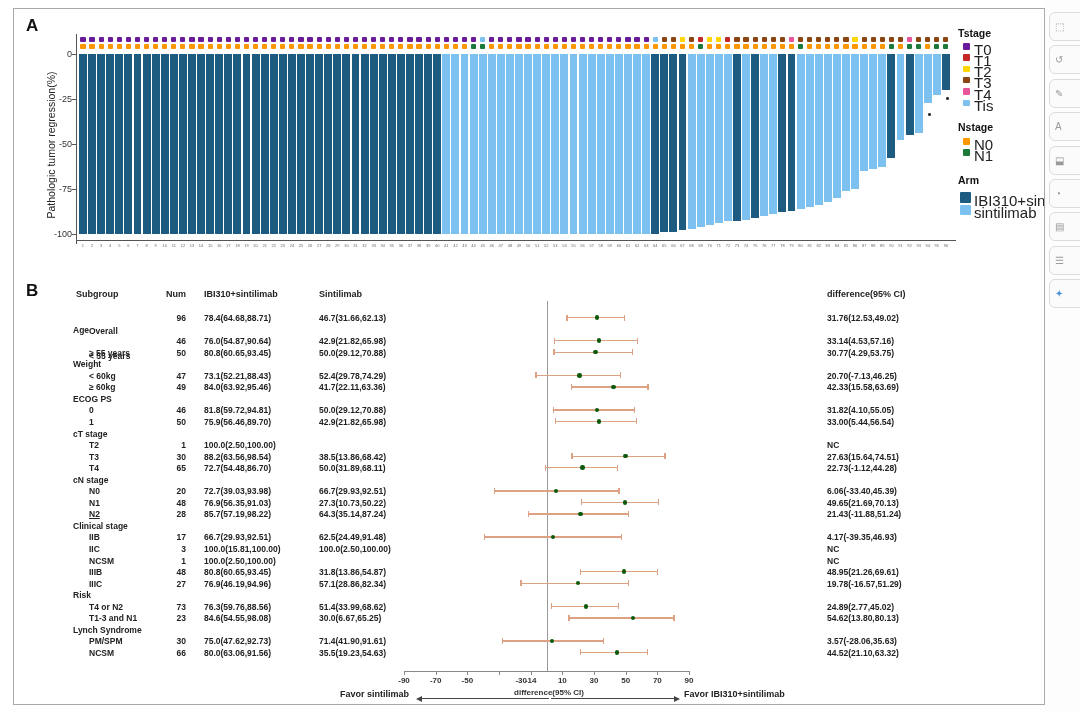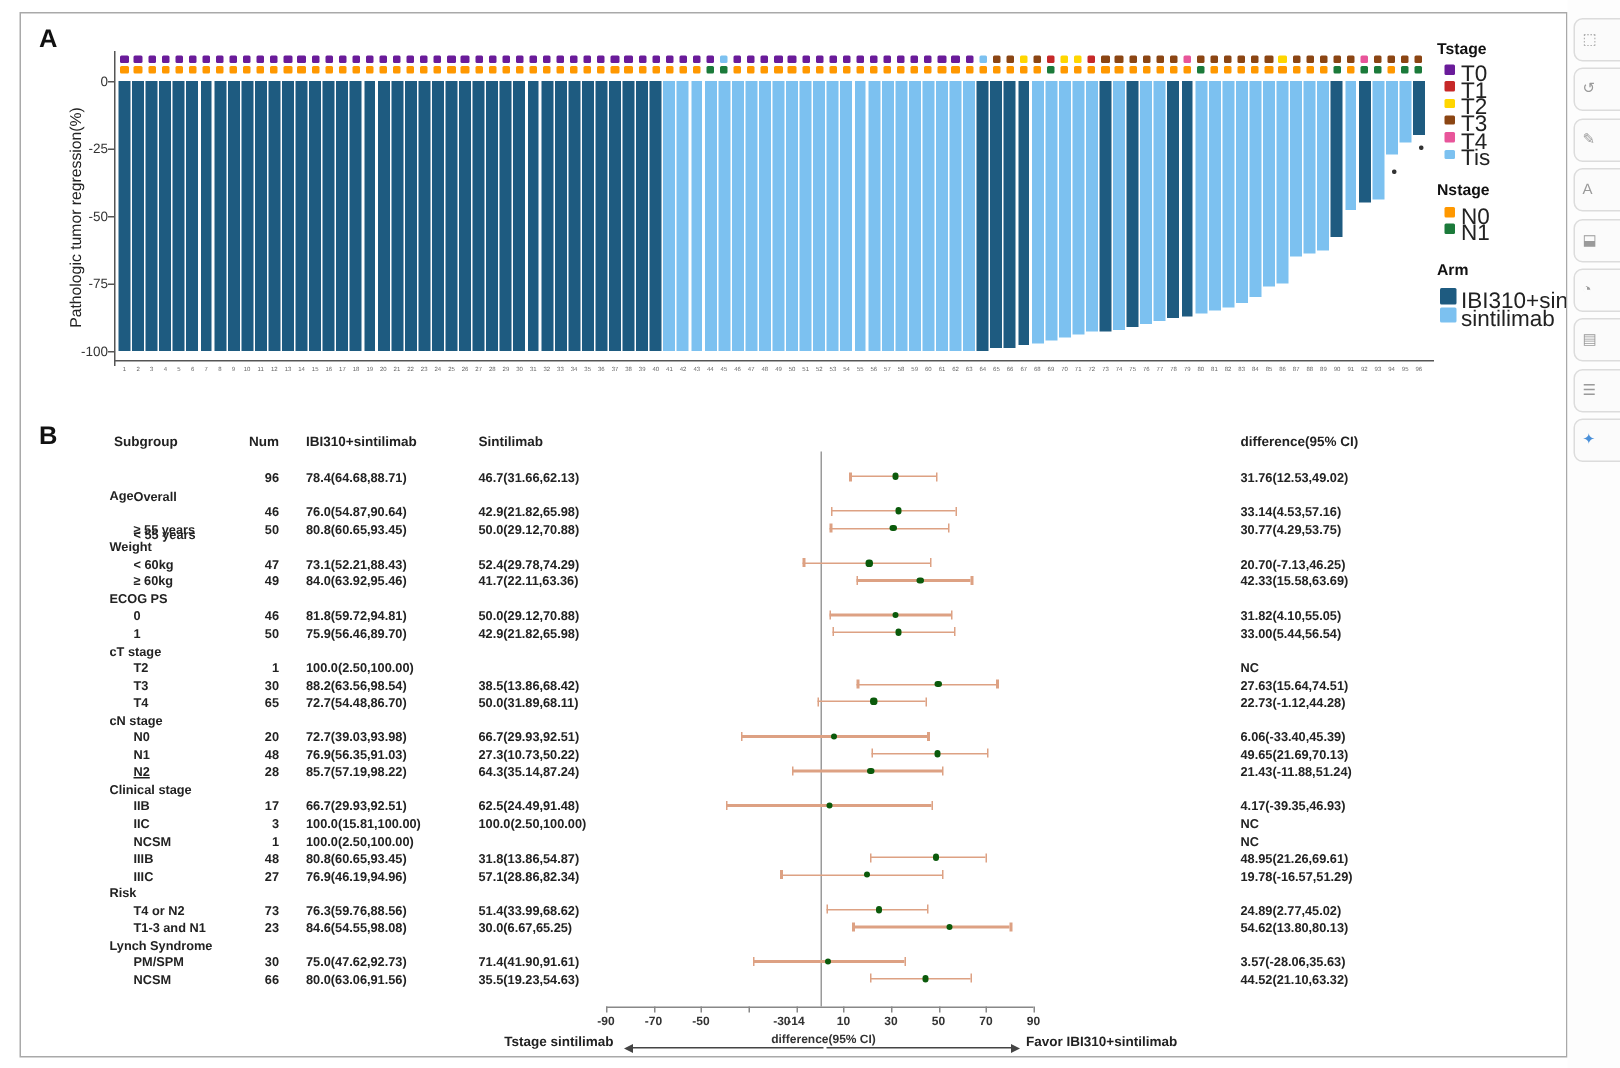--- a/index.html
+++ b/index.html
@@ -688,21 +688,21 @@
         <div class="axisline" style="left: 580px; top: 662px; width: 1px; height: 3.5px; background: rgb(136, 136, 136);"></div>
         <div class="fx-tick" style="position: absolute; left: 568px; top: 667px; width: 24px; text-align: center;">30</div>
         <div class="axisline" style="left: 611.667px; top: 662px; width: 1px; height: 3.5px; background: rgb(136, 136, 136);"></div>
         <div class="fx-tick" style="position: absolute; left: 599.667px; top: 667px; width: 24px; text-align: center;">50</div>
         <div class="axisline" style="left: 643.333px; top: 662px; width: 1px; height: 3.5px; background: rgb(136, 136, 136);"></div>
         <div class="fx-tick" style="position: absolute; left: 631.333px; top: 667px; width: 24px; text-align: center;">70</div>
         <div class="axisline" style="left: 675px; top: 662px; width: 1px; height: 3.5px; background: rgb(136, 136, 136);"></div>
         <div class="fx-tick" style="position: absolute; left: 663px; top: 667px; width: 24px; text-align: center;">90</div>
       </div>
 
-    <div class="abs favor" style="left:250px;top:680px;width:145px;text-align:right;">Tstage sintilimab</div>
+    <div class="abs favor" style="left:250px;top:680px;width:145px;text-align:right;">Favor sintilimab</div>
     <div class="abs fx-tick" style="left:455px;top:679px;width:160px;text-align:center;">difference(95% CI)</div>
     <div class="abs favor" style="left:670px;top:680px;">Favor IBI310+sintilimab</div>
 
     <div class="arrow-line" style="left:407px;top:689px;width:128px;"></div>
     <div class="arrow-head" style="left:402px;top:686.5px;border-right:6px solid #444;"></div>
     <div class="arrow-line" style="left:537px;top:689px;width:123px;"></div>
     <div class="arrow-head" style="left:660px;top:686.5px;border-left:6px solid #444;"></div>
   </div>
 
   <div id="rail">

